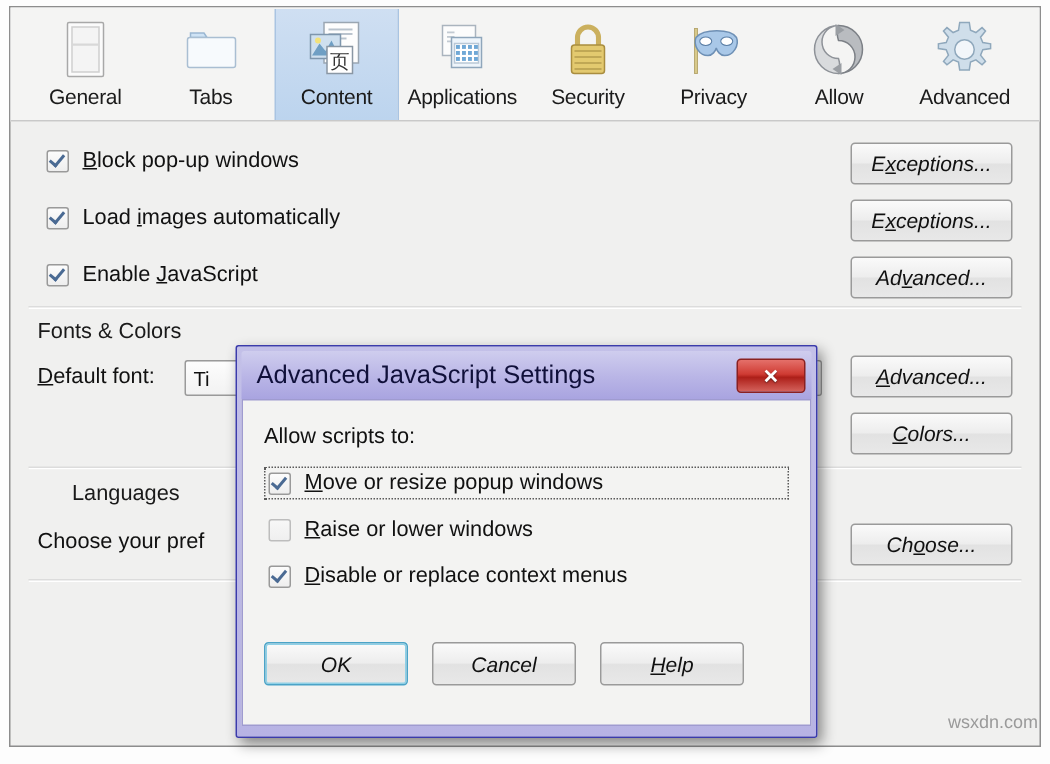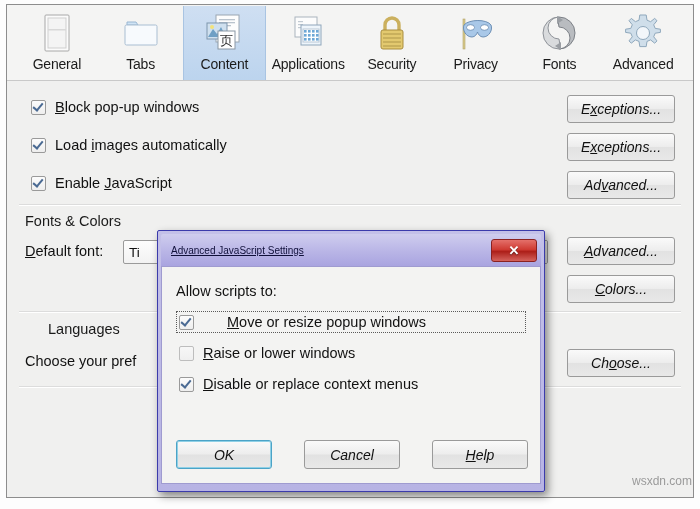--- a/index.html
+++ b/index.html
@@ -191,25 +191,24 @@
     height: 32px;
     background: linear-gradient(to bottom, #cfcdee 0%, #b9b5e6 55%, #a9a4e0 100%);
     display: flex;
     align-items: center;
     padding: 0 4px 0 10px;
     box-sizing: border-box;
     position: relative;
     border-radius: 2px 2px 0 0;
   }
   .dlg-title-text {
-    font-size: 10px;
+    font-size: 17px;
     color: #10103a;
     flex: 1;
     white-space: nowrap;
-    text-decoration: underline;
   }
   .close-btn {
     width: 44px; height: 21px;
     border: 1px solid #8a2121;
     border-radius: 3px;
     background: linear-gradient(to bottom, #e4706a 0%, #cf3b33 45%, #ad1f19 55%, #d4625c 100%);
     display: flex; align-items: center; justify-content: center;
     color: #fff;
     font-size: 13px;
     font-weight: bold;
@@ -233,28 +232,27 @@
     display: flex;
     align-items: center;
     height: 22px;
     margin-bottom: 9px;
     padding: 2px 3px;
     box-sizing: border-box;
   }
   .dlg-check.focused {
     outline: 1px dotted #5a5a5a;
     outline-offset: -1px;
-    gap: 24px;
   }
   .dlg-buttons {
     position: absolute;
     left: 14px;
-    bottom: 14px;
-    display: flex;
-    gap: 32px;
+    bottom: 26px;
+    display: flex;
+    gap: 16px;
   }
   .dlg-btn {
     width: 96px;
     height: 29px;
   }
   .dlg-btn.default {
     border: 1px solid #4ba3c7;
     box-shadow: 0 0 0 1px #8fd0e6 inset;
   }
 
@@ -371,21 +369,21 @@
 
       <div class="tab">
         <div class="tab-icon">
           <svg width="40" height="40" viewBox="0 0 40 40">
             <path d="M20 4 A16 16 0 0 1 20 36 A11 11 0 0 0 20 14 A16 16 0 0 1 20 4 Z" fill="#b9bcc0" stroke="#7c8086"></path>
             <path d="M20 36 A16 16 0 0 1 20 4 A11 11 0 0 0 20 26 A16 16 0 0 1 20 36 Z" fill="#d9dbdd" stroke="#8e9298"></path>
             <path d="M18 3 L24 7 L18 11 Z" fill="#9a9ea3"></path>
             <path d="M22 37 L16 33 L22 29 Z" fill="#9a9ea3"></path>
           </svg>
         </div>
-        <div class="tab-label">Fonts</div>
+        <div class="tab-label">Allow</div>
       </div>
 
       <div class="tab">
         <div class="tab-icon">
           <svg width="40" height="40" viewBox="0 0 40 40">
             <g fill="#cfdeea" stroke="#8fa8bc" stroke-width="1">
               <path d="M20 2 l3.2 0 l0.8 5.2 l3.6 1.5 l4.1 -3.3 l2.3 2.3 l-3.3 4.1 l1.5 3.6 l5.2 0.8 l0 3.2 l-5.2 0.8 l-1.5 3.6 l3.3 4.1 l-2.3 2.3 l-4.1 -3.3 l-3.6 1.5 l-0.8 5.2 l-3.2 0 l-3.2 0 l-0.8 -5.2 l-3.6 -1.5 l-4.1 3.3 l-2.3 -2.3 l3.3 -4.1 l-1.5 -3.6 l-5.2 -0.8 l0 -3.2 l5.2 -0.8 l1.5 -3.6 l-3.3 -4.1 l2.3 -2.3 l4.1 3.3 l3.6 -1.5 l0.8 -5.2 Z"></path>
             </g>
             <circle cx="20" cy="20" r="6.5" fill="#f2f6fa" stroke="#8fa8bc"></circle>
           </svg>

